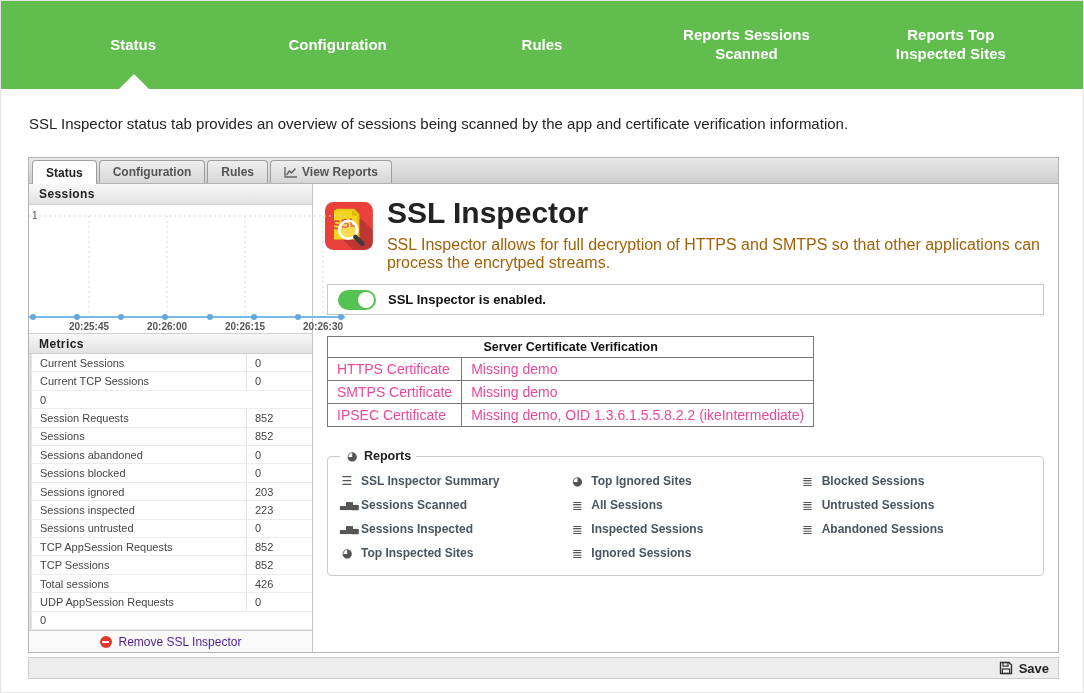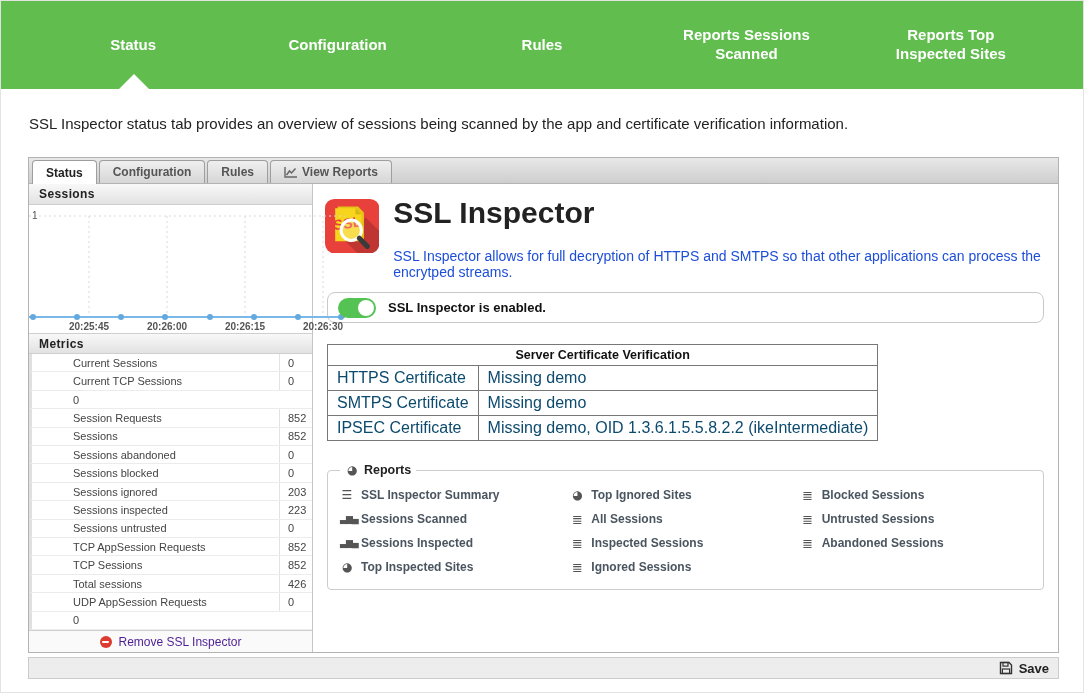--- a/index.html
+++ b/index.html
@@ -32,39 +32,39 @@
     border-bottom:1px solid #cfcfcf;font-size:12px;font-weight:bold;color:#222;letter-spacing:.4px;}
   .sec-hdr.m{border-top:1px solid #cfcfcf;}
   .chartbox{flex:0 0 128px;position:relative;background:#fff;}
   .chart{width:316px;height:128px;display:block;}
   .grid{stroke:#d9d9d9;stroke-width:1;stroke-dasharray:2,3;}
   .dataline{stroke:#7ab8e8;stroke-width:2;}
   .dot{fill:#64a9dd;}
   .ytick{font-size:10px;fill:#555;}
   .xtick{font-size:10px;font-weight:bold;fill:#555;text-anchor:middle;}
   .mtable{flex:1;display:flex;flex-direction:column;}
-  .m-row{flex:1;display:flex;align-items:center;border-bottom:1px solid #ececec;border-left:3px solid #e0e0e0;font-size:11px;color:#444;padding-left:33px;}
+  .m-row{flex:1;display:flex;align-items:center;border-bottom:1px solid #ececec;border-left:3px solid #e0e0e0;font-size:11px;color:#444;}
   .m-name{flex:0 0 215px;padding-left:8px;border-right:1px solid #e3e3e3;align-self:stretch;display:flex;align-items:center;}
   .m-val{padding-left:8px;}
   .remove-row{flex:0 0 22px;border-top:1px solid #cfcfcf;background:#fafafa;display:flex;align-items:center;justify-content:center;gap:7px;font-size:12px;color:#4c1d95;cursor:pointer;}
   .remove-ic{width:12px;height:12px;border-radius:50%;background:#dd3b2f;position:relative;display:inline-block;}
   .remove-ic::after{content:"";position:absolute;left:2.5px;right:2.5px;top:5px;height:2px;background:#fff;border-radius:1px;}
   
   .rightcol{flex:1;padding:8px 12px;background:#fff;}
   .brand{display:flex;gap:14px;align-items:flex-start;margin:2px 0 10px 0;}
   .brand-txt{padding-top:2px;}
   .brand-title{font-size:30px;color:#222;font-weight:700;line-height:1.1;}
-  .brand-tag{font-size:14px;color:#1d4ed8;margin-top:19px;}
-  .enabled-box{border:1px solid #c9c9c9;border-radius:8px;height:31px;display:flex;align-items:center;gap:12px;padding:0 10px;margin:12px 2px 0 2px;}
+  .brand-tag{font-size:16px;color:#a16207;margin-top:7px;}
+  .enabled-box{border:1px solid #c9c9c9;border-radius:0;height:31px;display:flex;align-items:center;gap:12px;padding:0 10px;margin:12px 2px 0 2px;}
   .toggle{width:38px;height:20px;border-radius:10px;background:#55c353;position:relative;flex:0 0 38px;cursor:pointer;}
   .toggle::after{content:"";position:absolute;top:2px;right:2px;width:16px;height:16px;border-radius:50%;background:#fff;}
   .enabled-txt{font-size:13px;font-weight:bold;color:#111;}
   .cert-table{border-collapse:collapse;margin:21px 0 0 2px;}
   .cert-table th{border:1px solid #777;font-size:12.5px;font-weight:bold;color:#111;padding:3px 10px;text-align:center;}
-  .cert-table td{border:1px solid #777;font-size:16px;color:#0c4a6e;padding:3px 9px;white-space:nowrap;}
+  .cert-table td{border:1px solid #777;font-size:14px;color:#ec4899;padding:3px 9px;white-space:nowrap;}
   .cert-label{width:104px;}
   fieldset.reports{border:1px solid #ccc;border-radius:4px;margin:22px 2px 0 2px;padding:2px 12px 10px 12px;}
   fieldset.reports legend{font-size:12.5px;font-weight:bold;color:#222;padding:0 5px;display:flex;align-items:center;gap:5px;}
   .rpt-cols{display:flex;}
   .rpt-col{flex:1;list-style:none;margin:4px 0 0 0;padding:0;}
   .rpt-col li{height:24px;display:flex;align-items:center;gap:7px;font-size:12px;font-weight:bold;color:#4a5560;cursor:pointer;}
   .rpt-ic{display:inline-block;width:14px;text-align:center;color:#555;font-family:"DejaVu Sans",sans-serif;font-weight:normal;}
   .rpt-ic[data-icon="bar-chart-icon"]{font-size:9px;letter-spacing:-1px;}
   .rpt-ic[data-icon="pie-chart-icon"]{font-size:12px;}
   .rpt-ic[data-icon="summary-icon"]{font-size:12px;}

